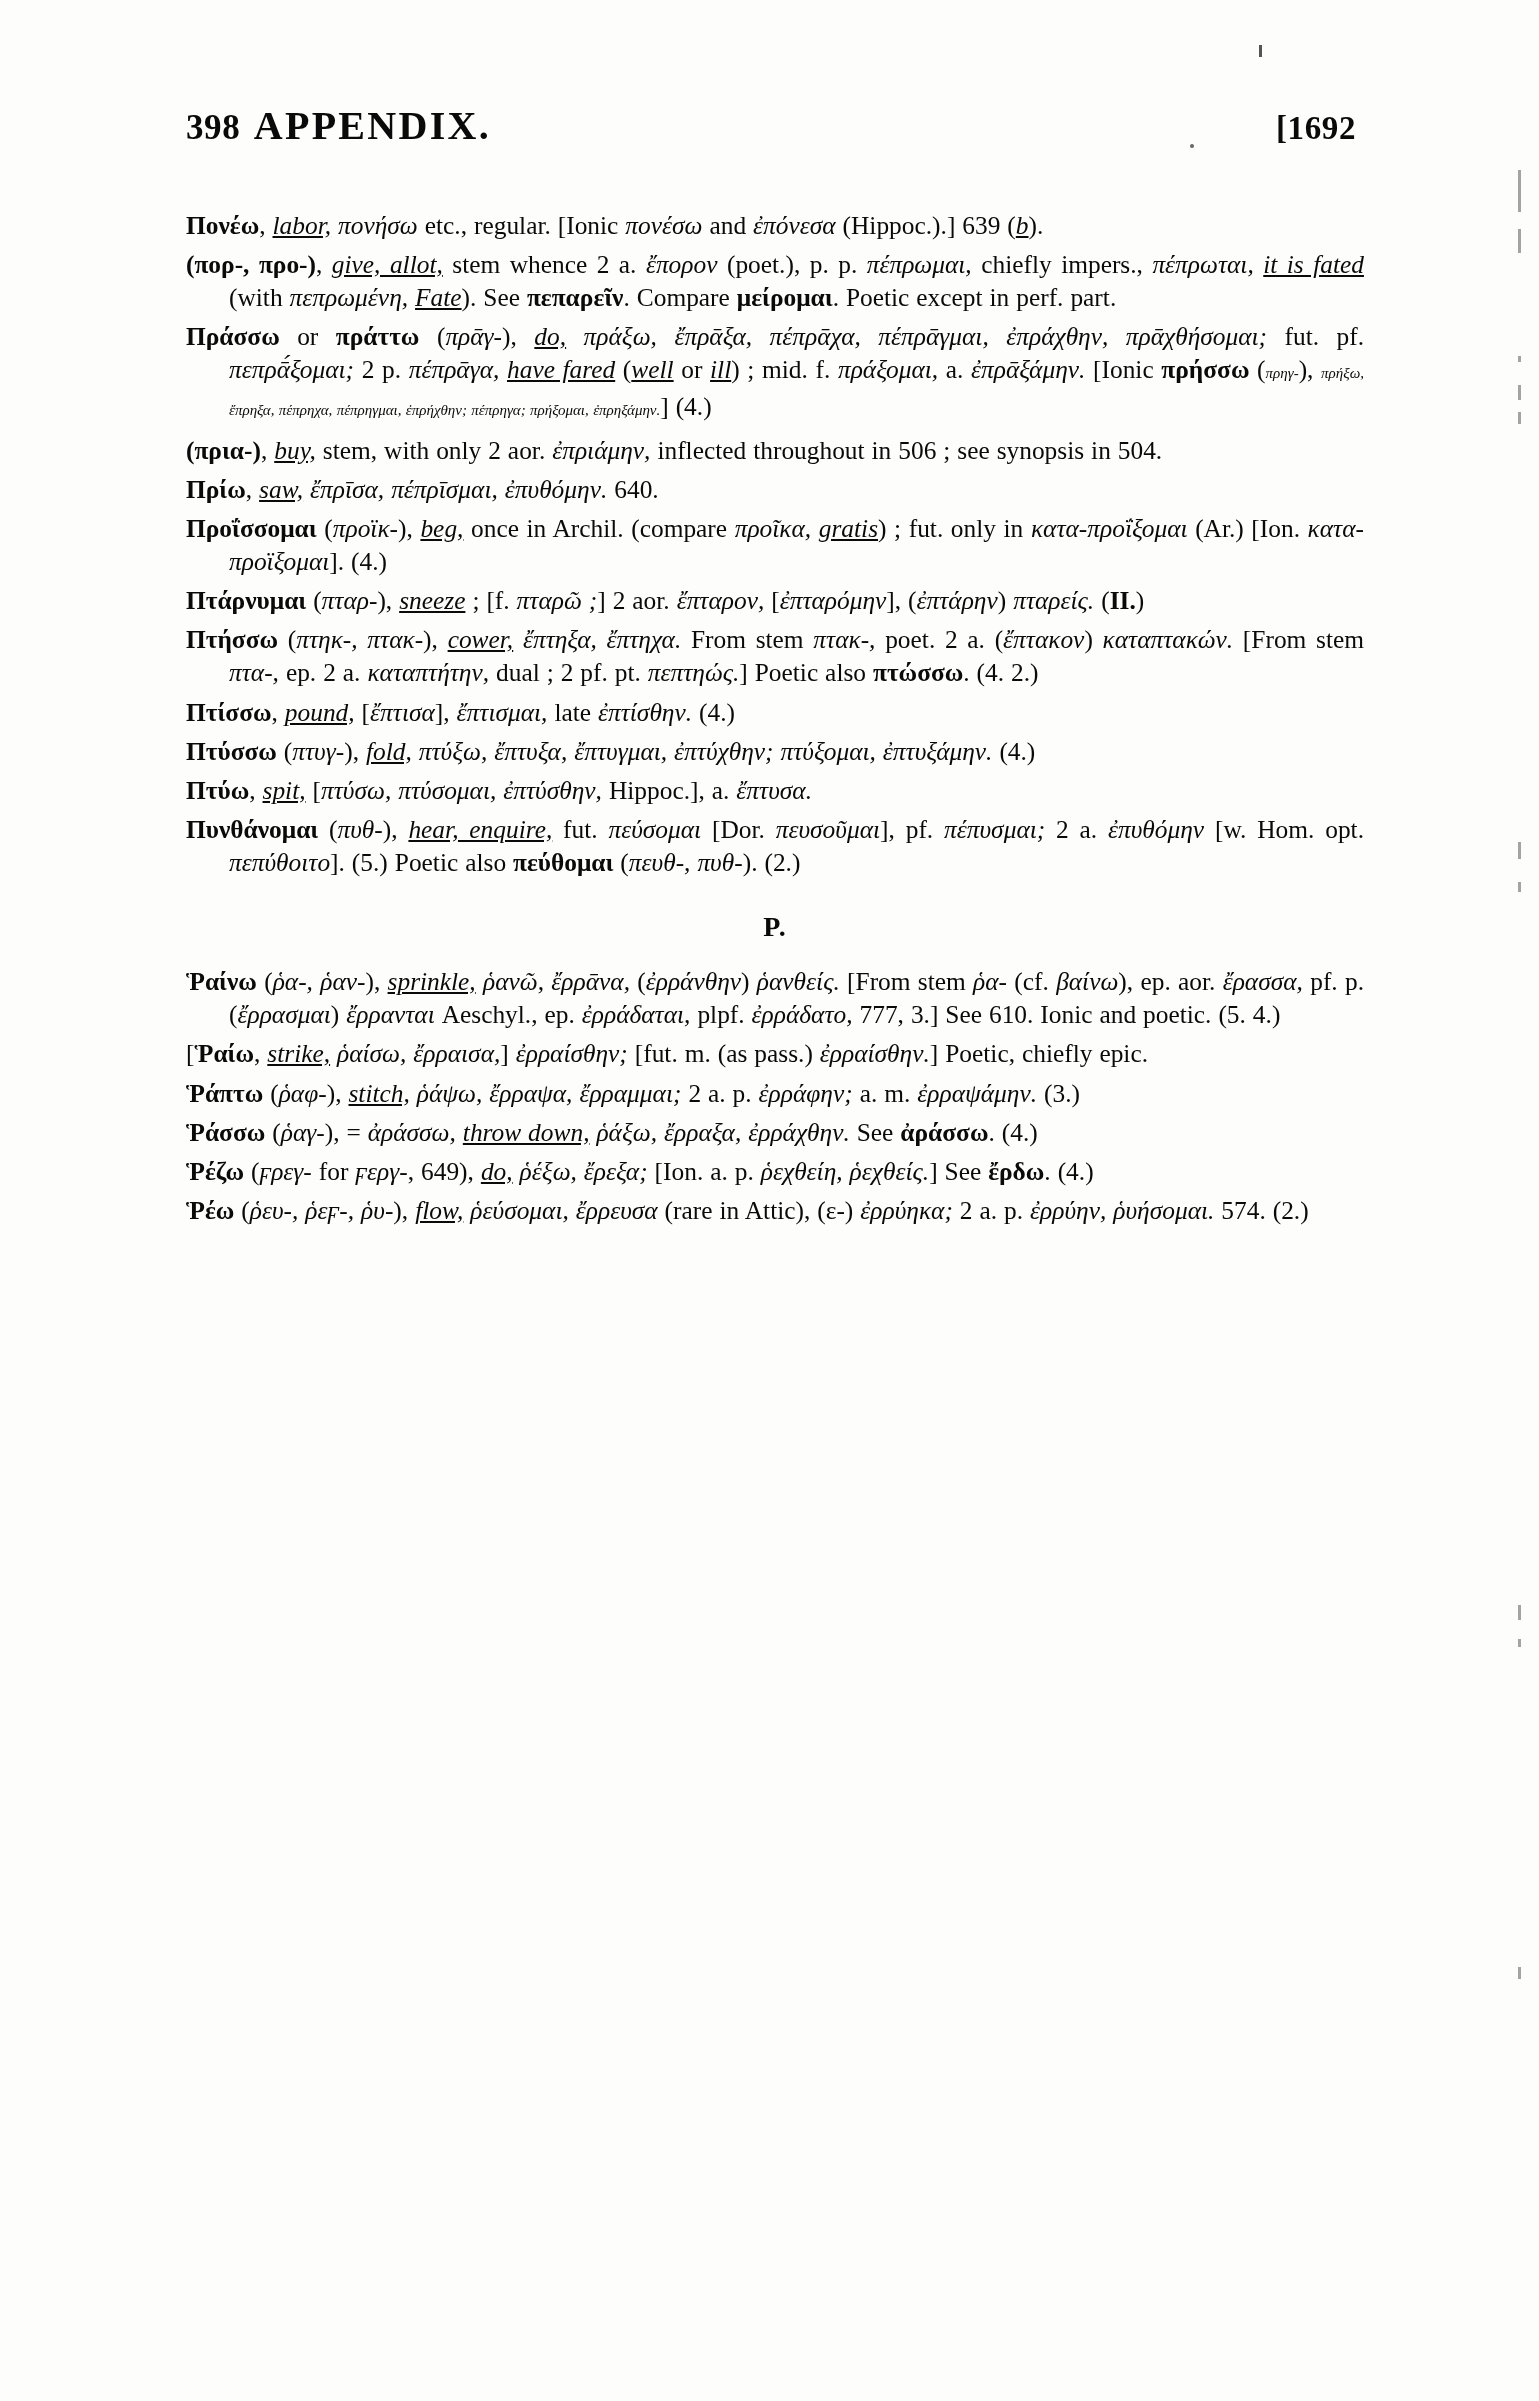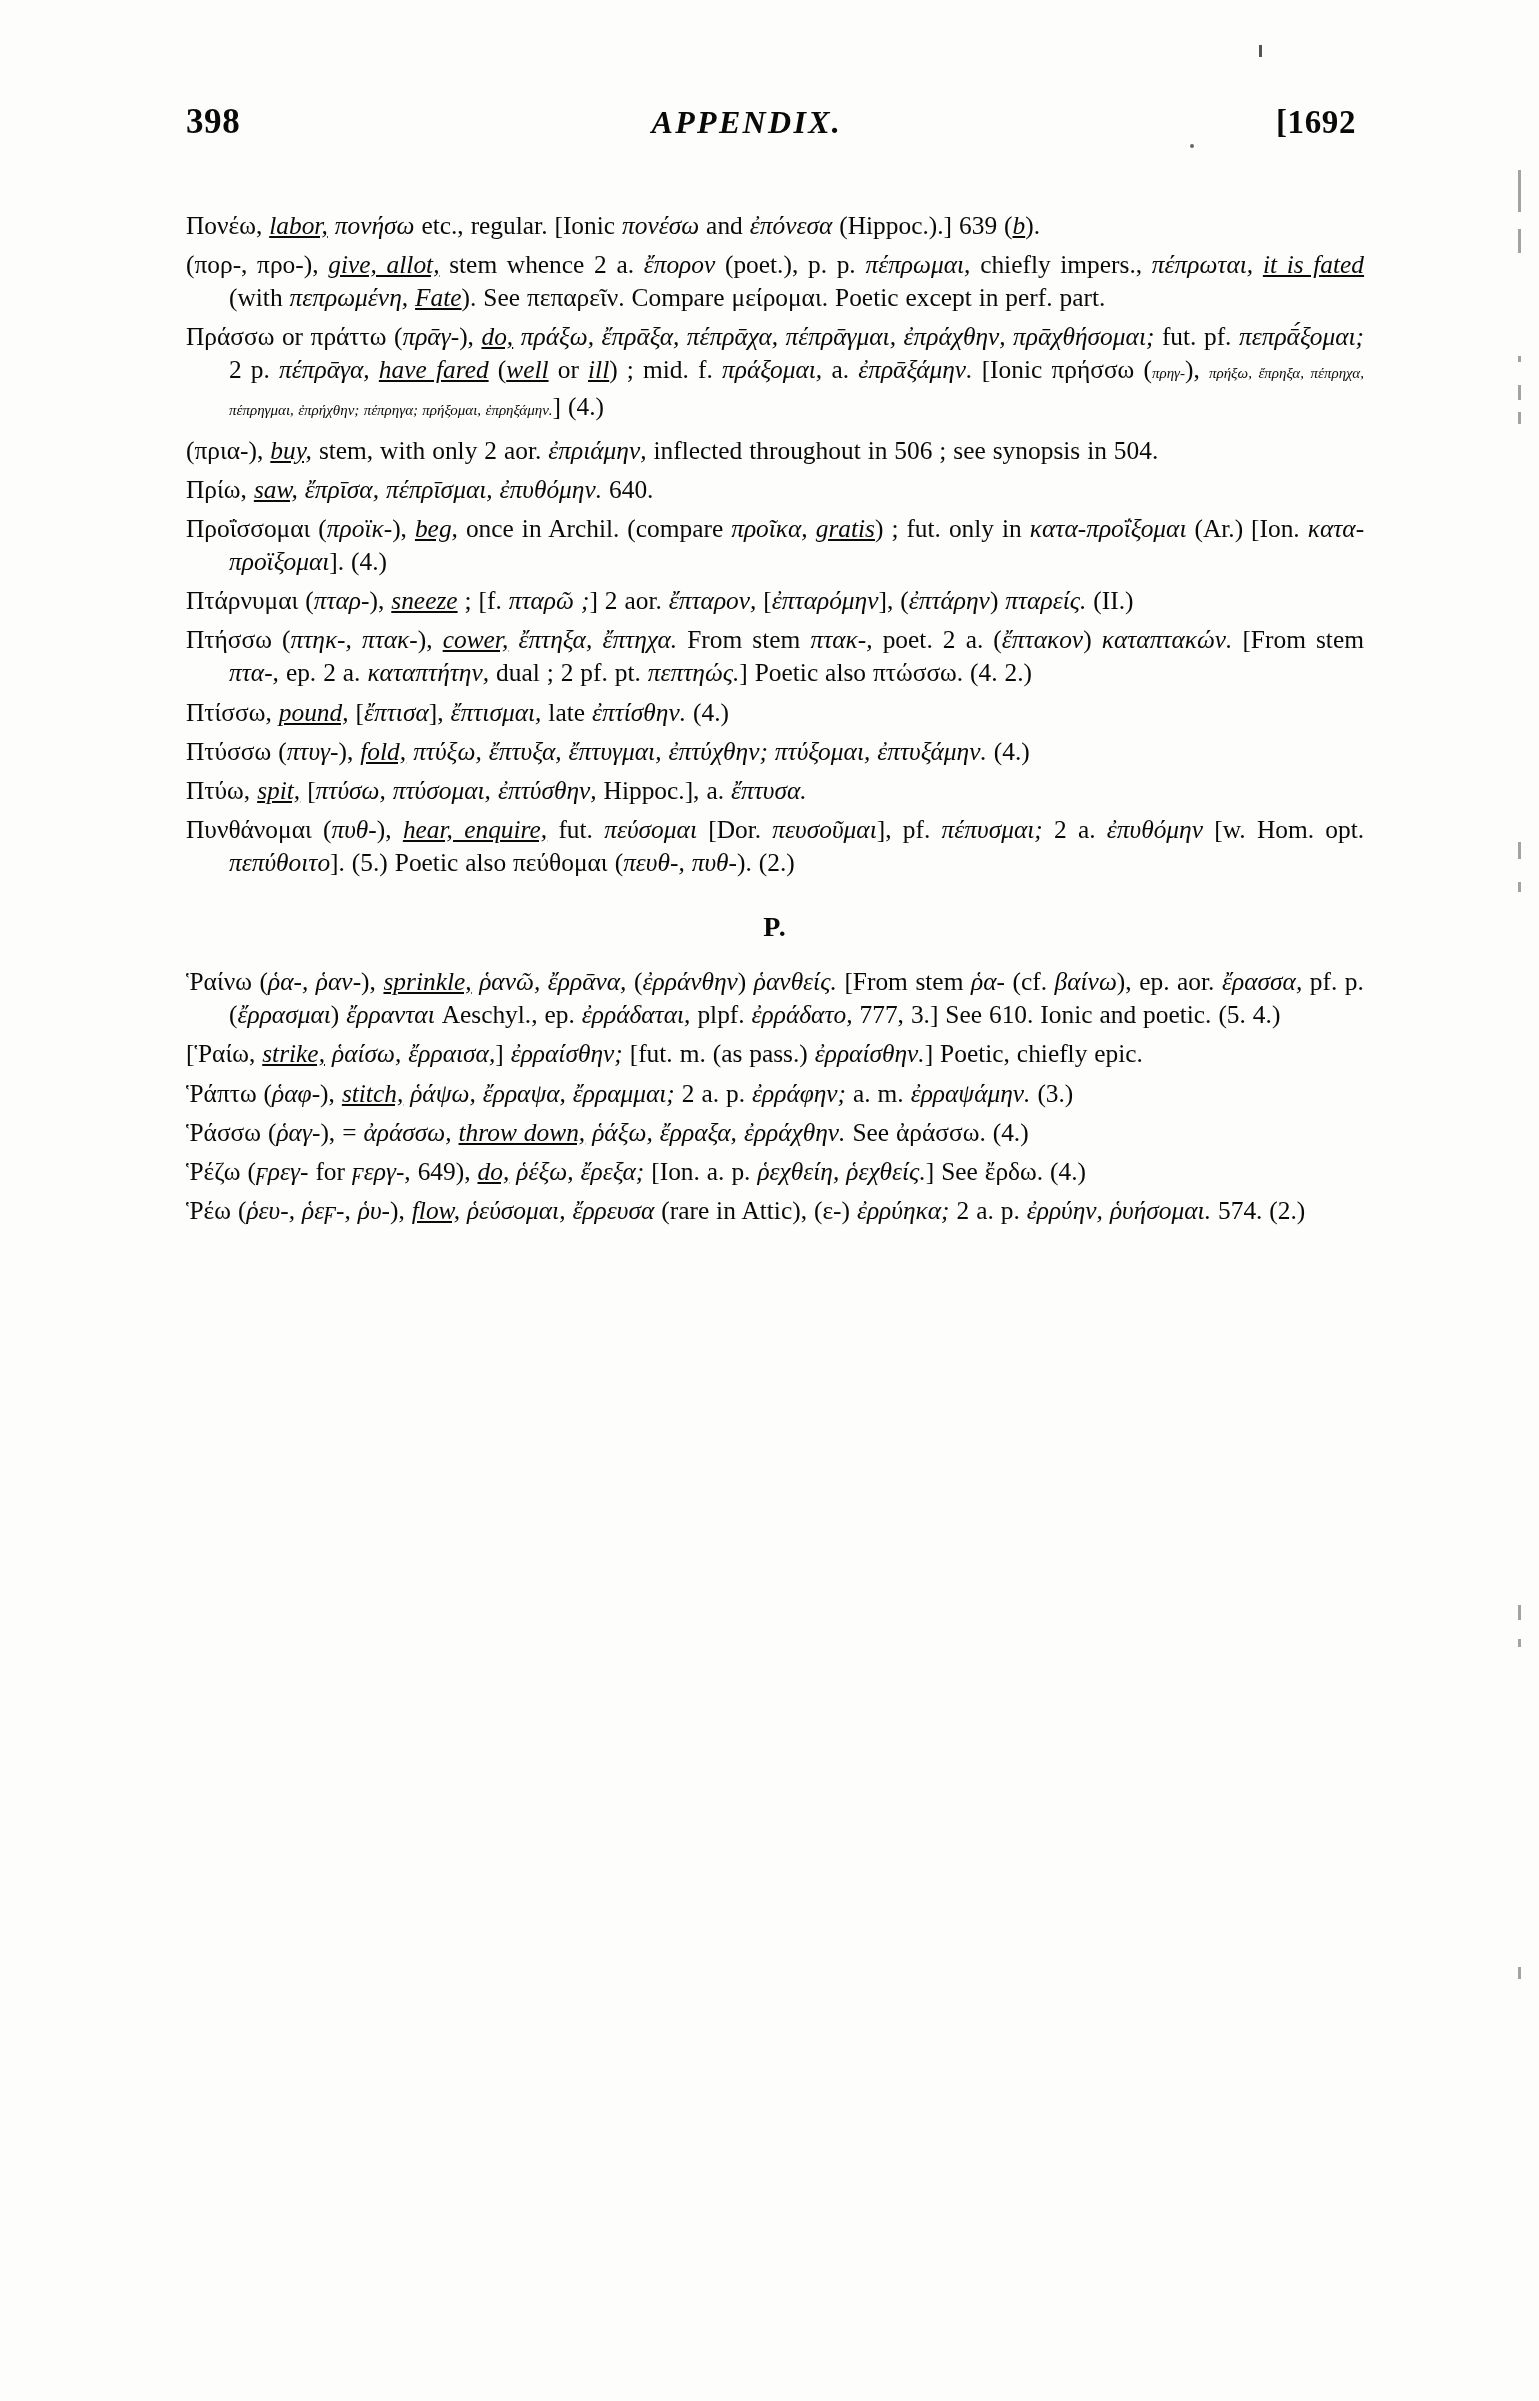--- a/index.html
+++ b/index.html
@@ -27,25 +27,23 @@
     align-items:baseline;
     justify-content:space-between;
     font-weight:bold;
     font-size:35px;
     letter-spacing:0.6px;
     gap:36px;
   }
   .runhead .folio { flex:0 0 auto; }
   .runhead .title {
     flex:1 1 auto;
-    text-align:center;
-    font-size:32px;
+    font-size:40px;
     letter-spacing:2.3px;
     margin-left:-22.6px;
-    font-style:italic;
   }
   .runhead .ref { flex:0 0 auto; font-size:33px; }
 
   
   .speck {
     position:absolute;
     width:3.4px; height:12.4px;
     background:#2a2a2a;
     opacity:.8;
   }
@@ -71,21 +69,21 @@
     padding-left:43px;
     text-indent:-43px;
     text-align:justify;
     text-justify:inter-word;
     word-spacing:0.6px;
   }
   .entry:last-child { margin-bottom:0; }
 
   
   .hw {
-    font-weight:normal;
+    font-weight:bold;
     font-style:normal;
     margin-top:31px;
   }
   
   .gk {
     font-style:italic;
     font-family:"Liberation Serif","DejaVu Serif",serif;
   }
   
   .it { font-style:italic;text-decoration:underline; }

